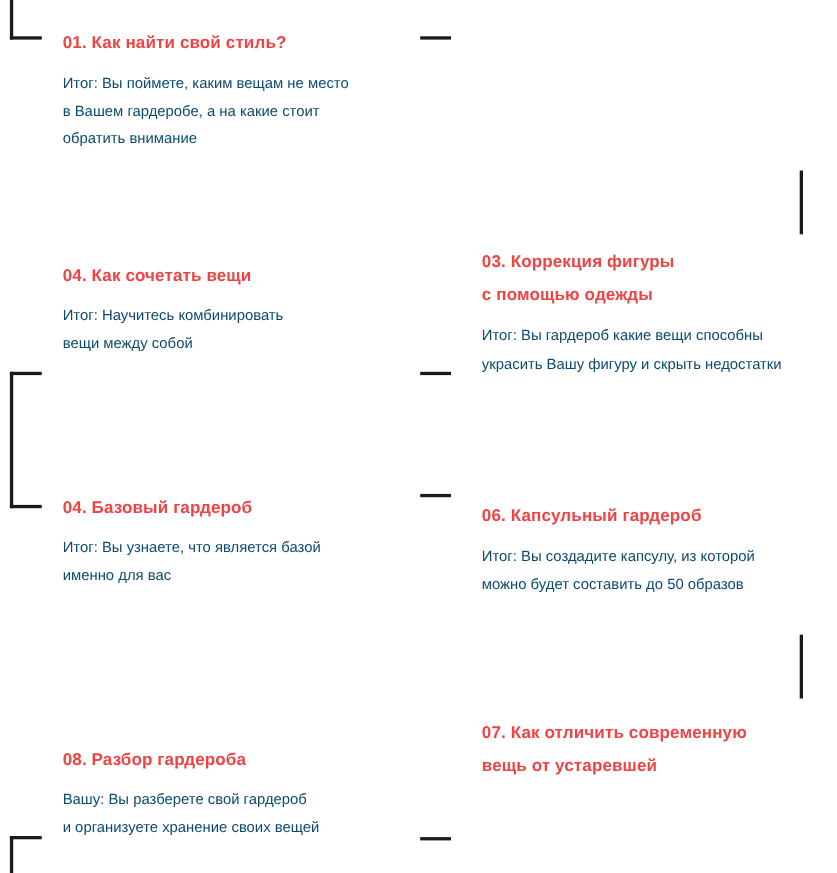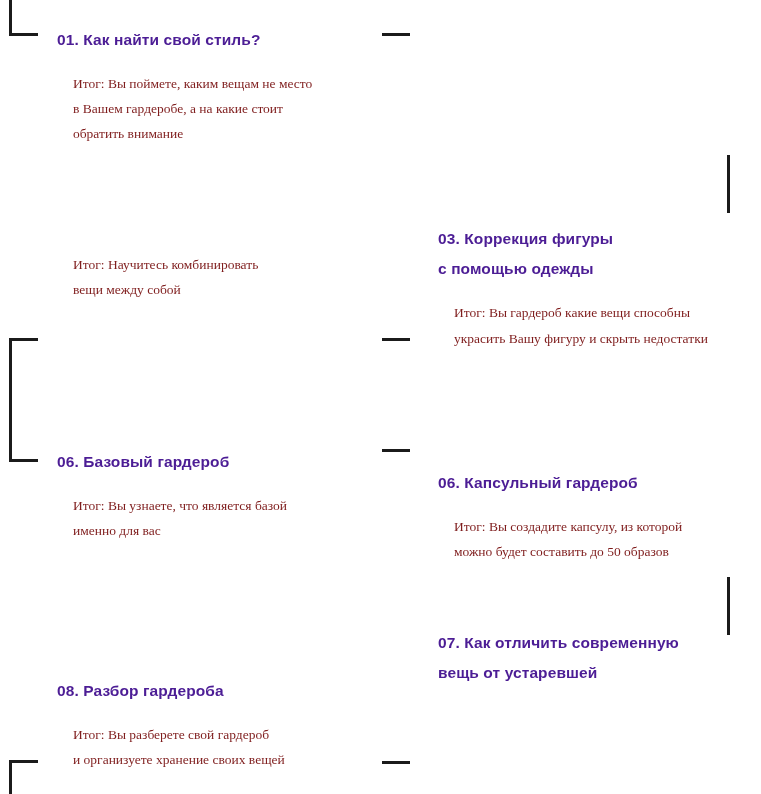--- a/index.html
+++ b/index.html
@@ -22,45 +22,44 @@
   }
   
   .module {
     position: absolute;
   }
   .module .title {
     font-size: 15.5px;
     font-weight: bold;
     line-height: 1.95;
     letter-spacing: 0.1px;
-    color: #4c1d95;
+    color: #ef4444;
     margin: 0 0 8px 0;
     white-space: pre-line;
   }
   .module .outcome {
     font-size: 13.5px;
     font-weight: normal;
     line-height: 1.86;
-    color: #7f1d1d;
-    margin: 16px;
+    color: #0c4a6e;
+    margin: 0;
     white-space: pre-line;
-    font-family: Liberation Serif, serif;
   }
   
   .col-left { left: 57px; width: 300px; }
   .col-right { left: 438px; width: 310px; }
 
   .m1 { top: 25px; }
   .m2 { top: 25px; }
   .m4 { top: 236px; }
   .m3 { top: 224px; }
   .m5 { top: 447px; }
-  .m6 { top: 468px; }
+  .m6 { top: 455px; }
   .m8 { top: 676px; }
-  .m7 { top: 628px; }
+  .m7 { top: 652px; }
 
   
   .dash {
     position: absolute;
     height: 3px;
     background: #1b1b1b;
   }
   .vbar {
     position: absolute;
     width: 3px;
@@ -108,46 +107,47 @@
 
   <div class="module col-left m1">
     <p class="title">01. Как найти свой стиль?</p>
     <p class="outcome">Итог: Вы поймете, каким вещам не место
 в Вашем гардеробе, а на какие стоит
 обратить внимание</p>
   </div>
 
 
   <div class="module col-left m4">
+    <p class="title">04. Как сочетать вещи</p>
     <p class="outcome">Итог: Научитесь комбинировать
 вещи между собой</p>
   </div>
 
   <div class="module col-right m3">
     <p class="title">03. Коррекция фигуры
 с помощью одежды</p>
     <p class="outcome">Итог: Вы гардероб какие вещи способны
 украсить Вашу фигуру и скрыть недостатки</p>
   </div>
 
   <div class="module col-left m5">
-    <p class="title">06. Базовый гардероб</p>
+    <p class="title">04. Базовый гардероб</p>
     <p class="outcome">Итог: Вы узнаете, что является базой
 именно для вас</p>
   </div>
 
   <div class="module col-right m6">
     <p class="title">06. Капсульный гардероб</p>
     <p class="outcome">Итог: Вы создадите капсулу, из которой
 можно будет составить до 50 образов</p>
   </div>
 
   <div class="module col-left m8">
     <p class="title">08. Разбор гардероба</p>
-    <p class="outcome">Итог: Вы разберете свой гардероб
+    <p class="outcome">Вашу: Вы разберете свой гардероб
 и организуете хранение своих вещей</p>
   </div>
 
   <div class="module col-right m7">
     <p class="title">07. Как отличить современную
 вещь от устаревшей</p>
   </div>
 
 </div>
 

